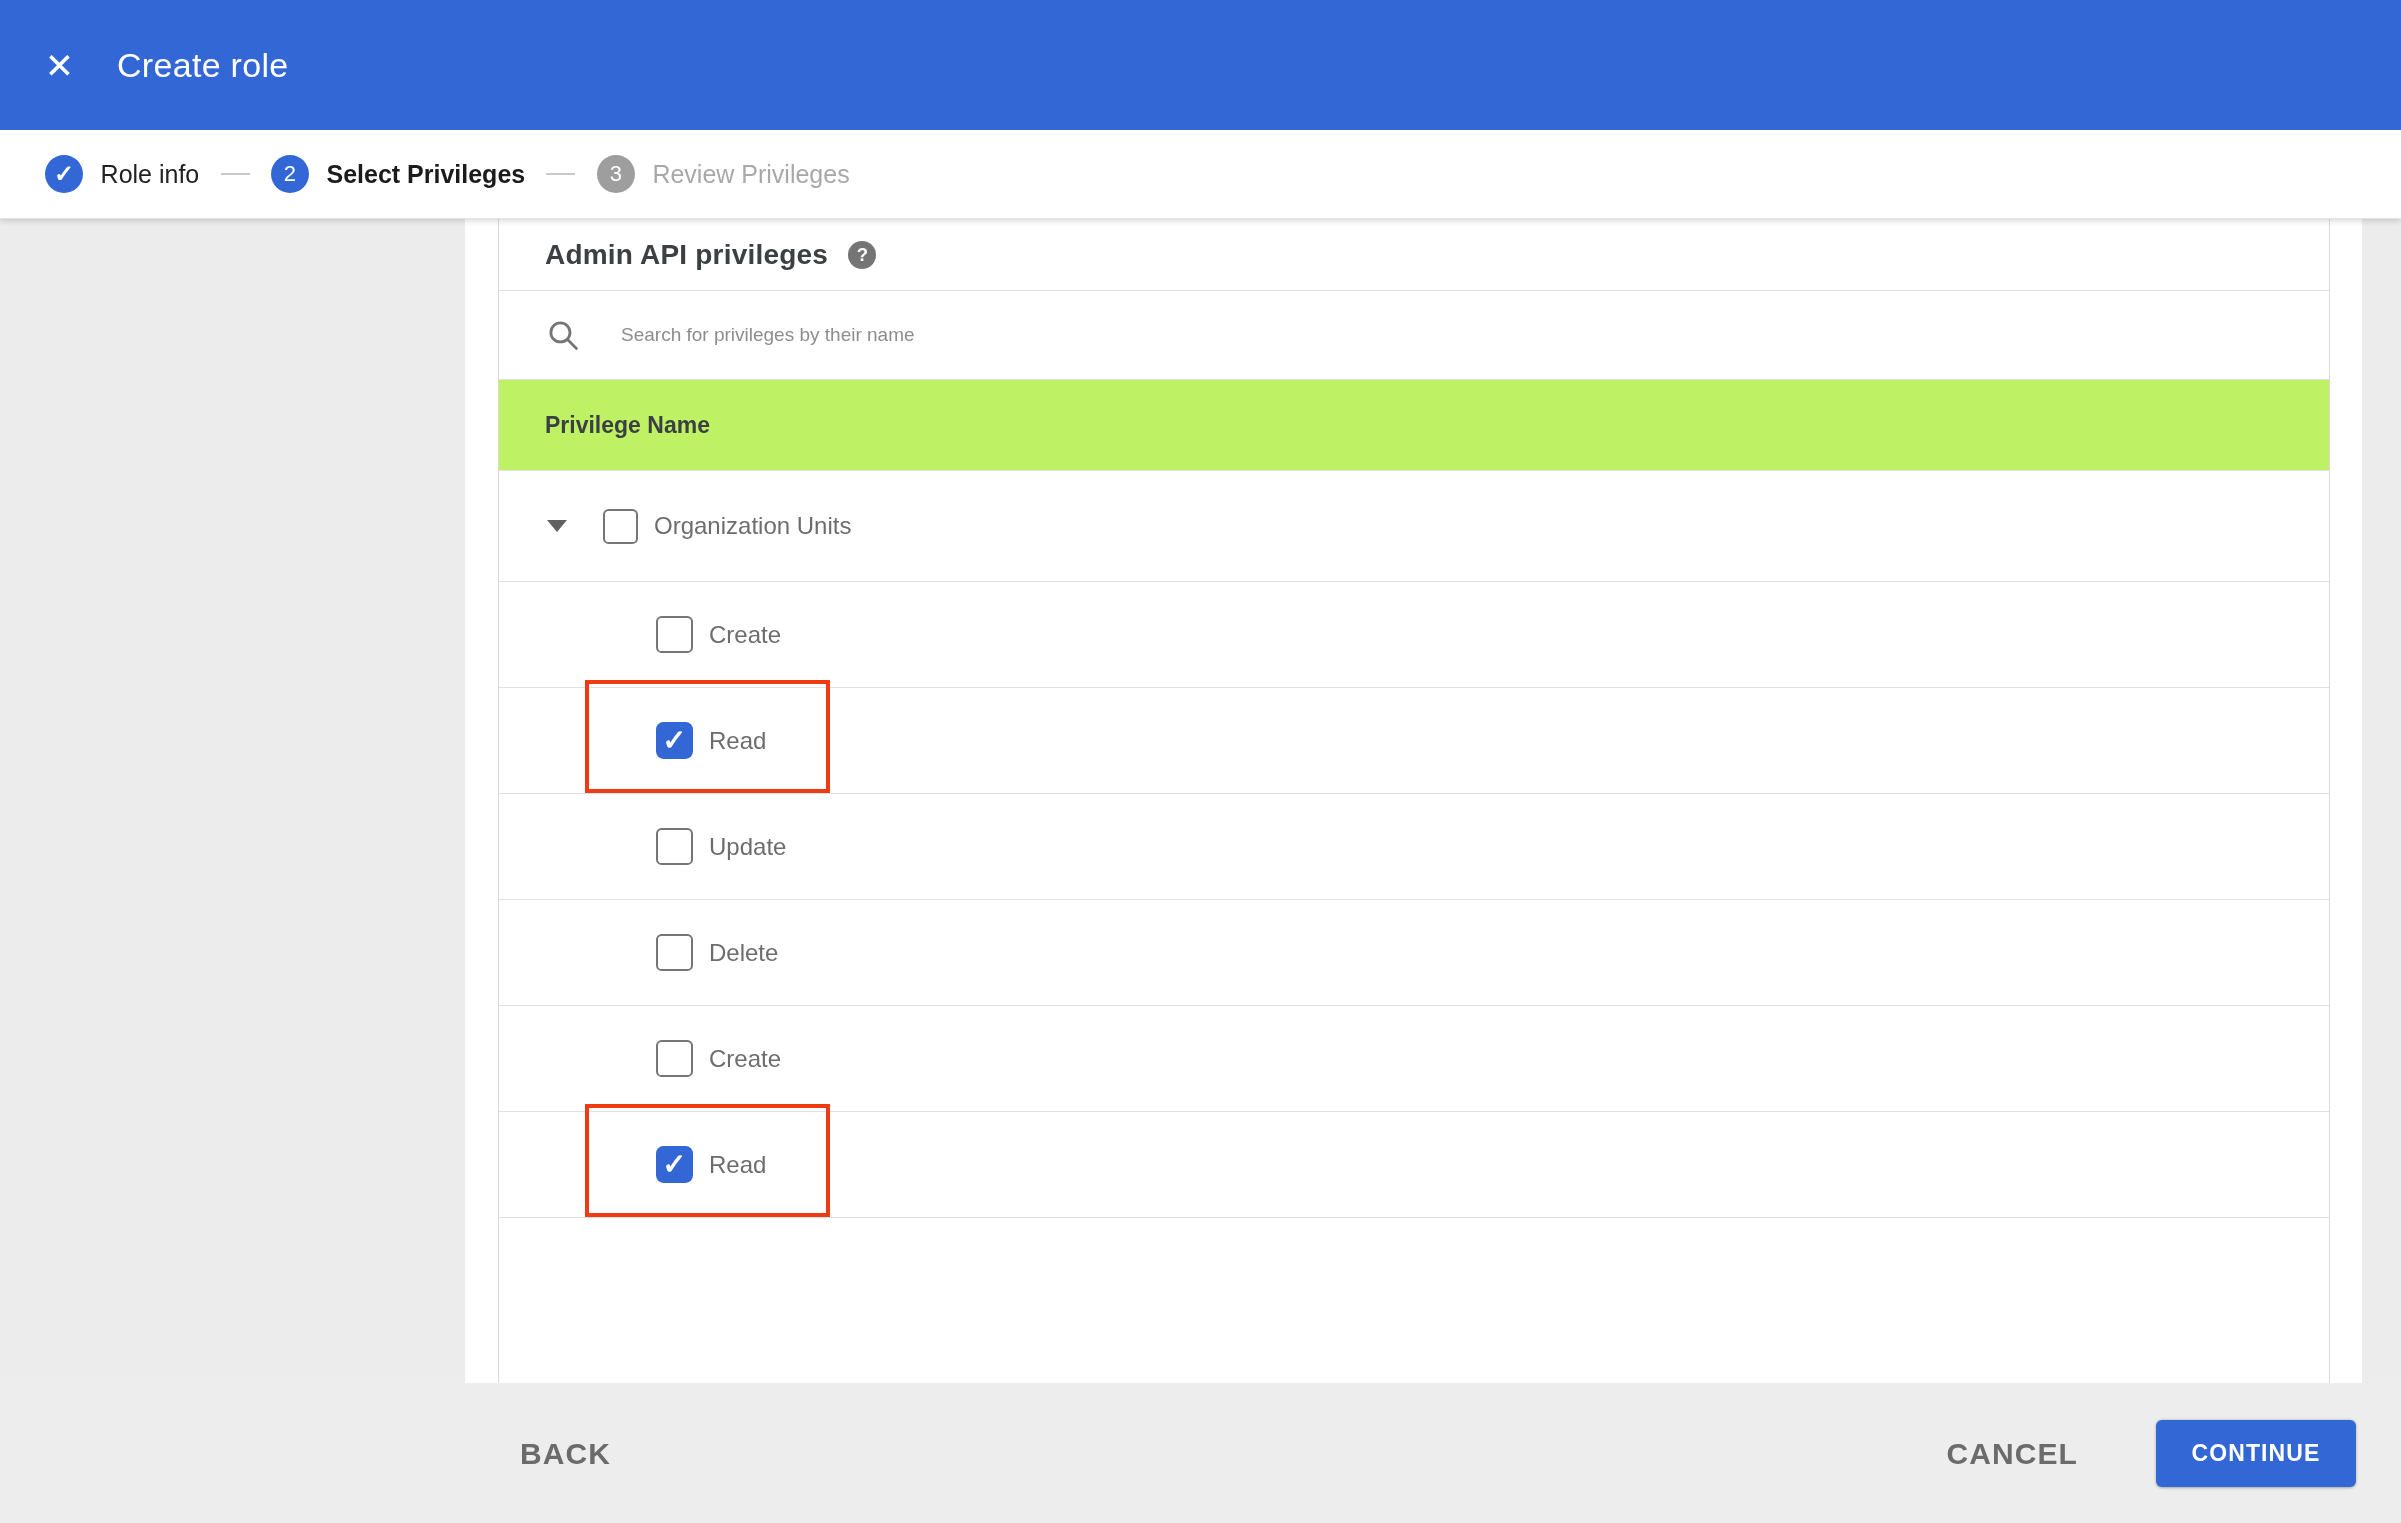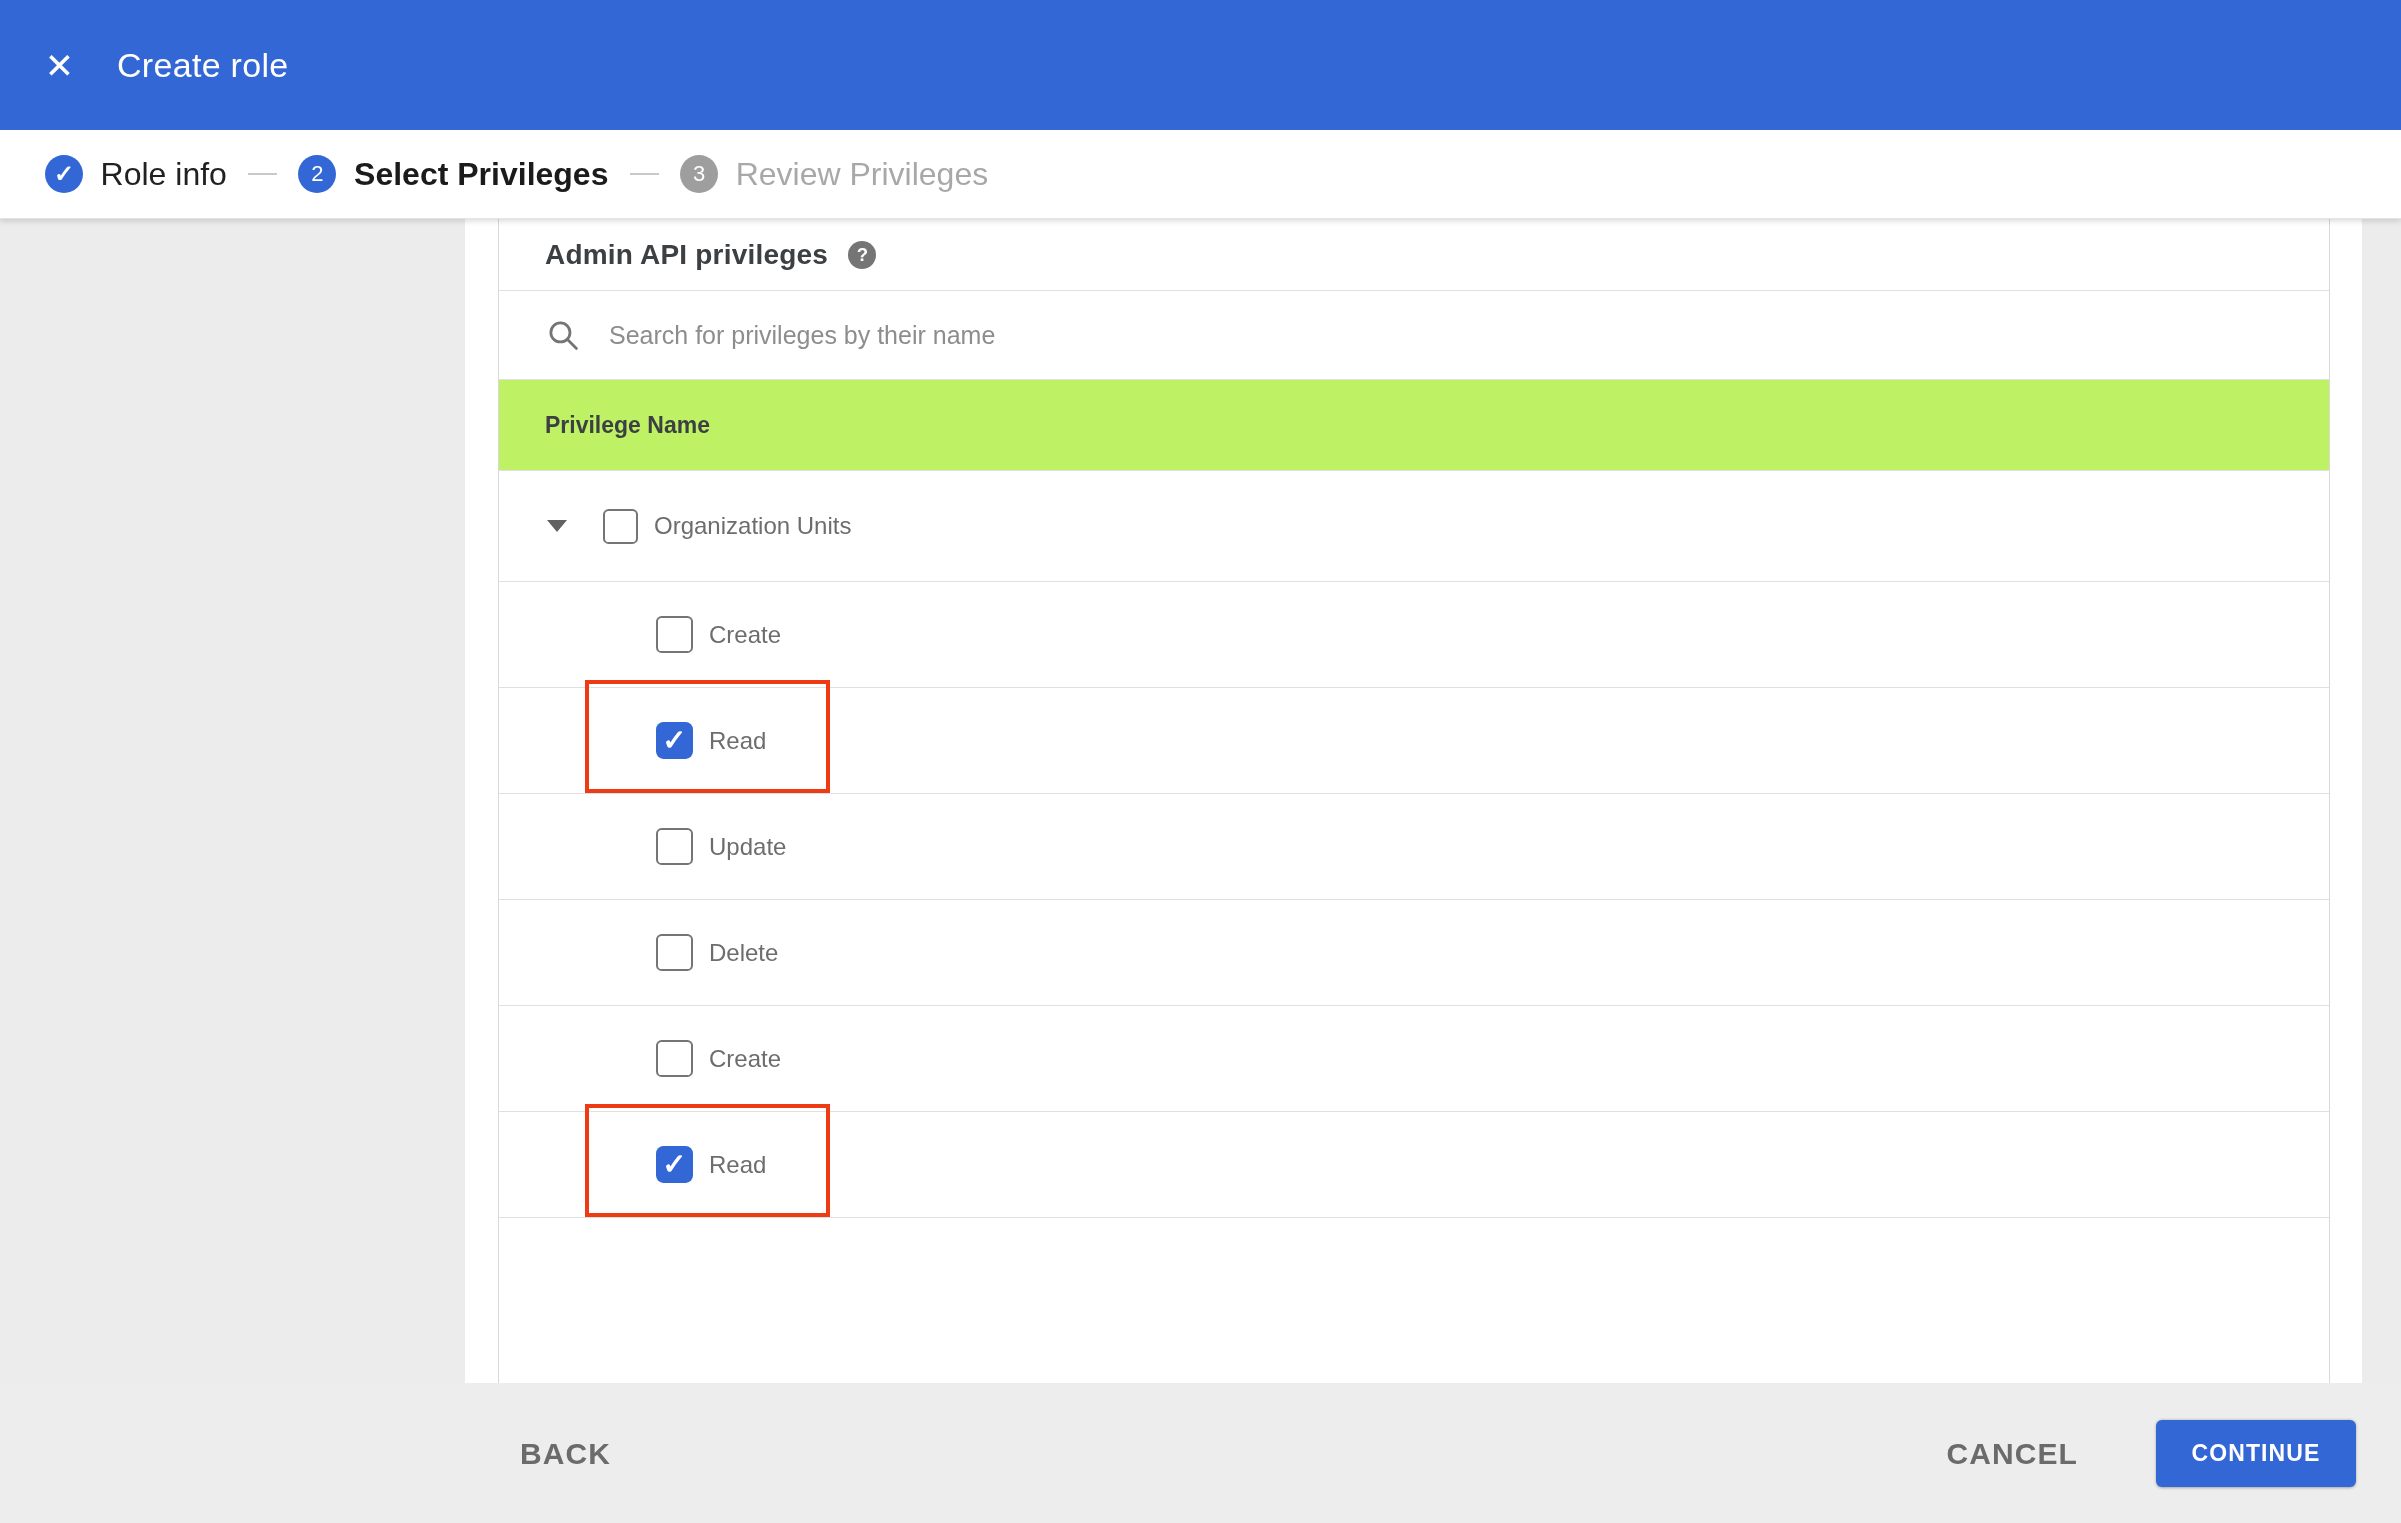--- a/index.html
+++ b/index.html
@@ -33,21 +33,21 @@
   }
   .step { display: flex; align-items: center; }
   .step-circle {
     width: 38px; height: 38px; border-radius: 50%;
     display: flex; align-items: center; justify-content: center;
     color: #ffffff; font-size: 22px; flex: 0 0 auto;
   }
   .step.complete .step-circle, .step.active .step-circle { background: #3367d6; }
   .step.upcoming .step-circle { background: #9e9e9e; }
   .step-circle .chk { font-size: 24px; font-weight: 700; }
-  .step-label { margin-left: 17.6px; font-size: 32px; color: #212121; }
+  .step-label { margin-left: 17.6px; font-size: 25px; color: #212121; }
   .step.active .step-label { font-weight: 700; color: #1b1b1b; }
   .step.upcoming .step-label { color: #a8a8a8; }
   .step-connector { width: 29px; height: 2.8px; background: #c9c9c9; margin: 0 21.3px; }
 
   
   .body-area { position: absolute; left: 0; top: 219px; width: 2401px; height: 1164px; background: #ececec; }
   .card {
     position: absolute; left: 465px; top: 0; width: 1897px; height: 1164px;
     background: #ffffff;
   }
@@ -69,23 +69,23 @@
     margin-left: 20.4px; cursor: pointer;
   }
 
   .search-row {
     height: 89px; display: flex; align-items: center; padding-left: 46px;
     border-bottom: 0.9px solid #e0e0e0;
   }
   .search-icon { width: 37px; height: 37px; flex: 0 0 auto; }
   .search-input {
     border: none; outline: none; background: transparent;
-    margin-left: 27px; width: 1299px;
-    font-family: "Liberation Sans", sans-serif;
-    font-size: 25px; color: #3c4043;
+    margin-left: 39px; width: 1299px;
+    font-family: "Liberation Sans", sans-serif;
+    font-size: 19px; color: #3c4043;
   }
   .search-input::placeholder { color: #8d8d8d; opacity: 1; }
 
   .thead {
     height: 91px; background: #bef264; display: flex; align-items: center;
     padding-left: 46px; border-bottom: 0.9px solid #e0e0e0;
   }
   .thead-label { font-size: 23px; font-weight: 700; color: #3c4043; }
 
   .row {

